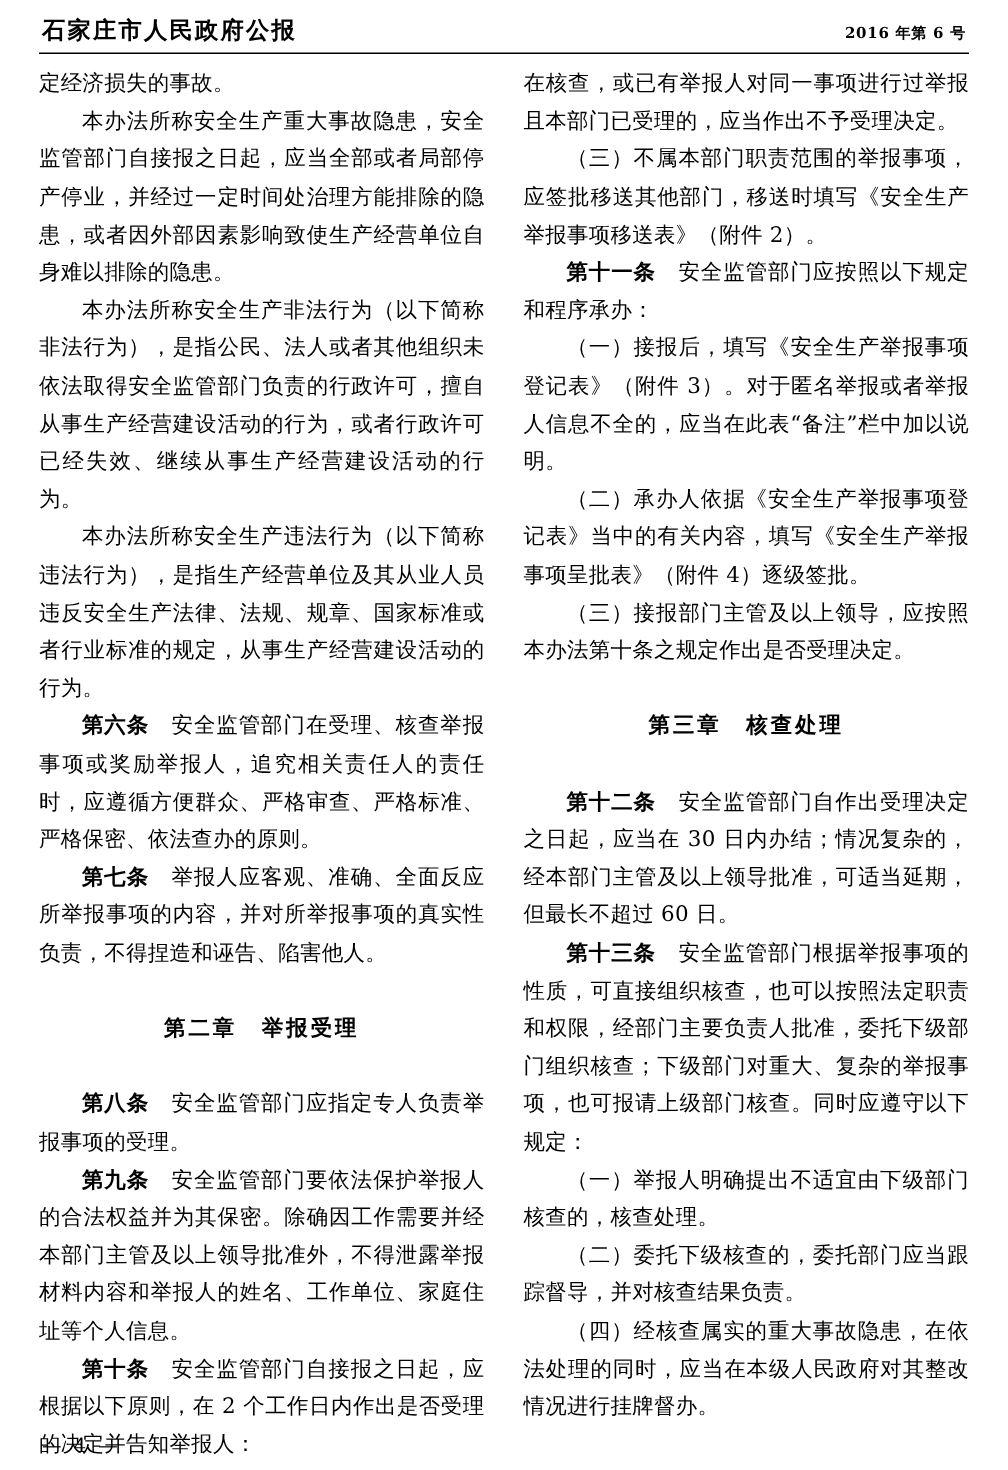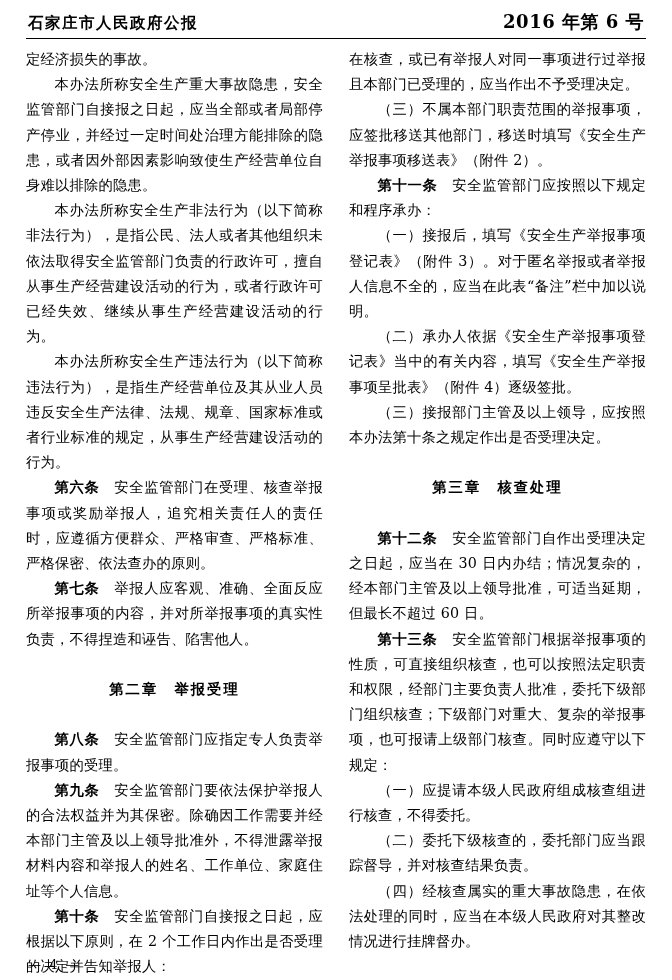--- a/index.html
+++ b/index.html
@@ -30,21 +30,21 @@
     padding: 0 2px 4px 2px;
     border-bottom: 1.5px solid #000;
   }
   .masthead-title {
     font-size: 15.5px;
     font-weight: bold;
     letter-spacing: 1.5px;
     font-family: "DejaVu Serif", "Liberation Serif", serif;
   }
   .masthead-issue {
-    font-size: 18px;
+    font-size: 10px;
     font-weight: bold;
     letter-spacing: 0.5px;
   }
   
   .columns {
     display: flex;
     gap: 26px;
     margin-top: 8px;
     height: 900px;
   }
@@ -117,21 +117,21 @@
         <p class="para indent">（三）不属本部门职责范围的举报事项，应签批移送其他部门，移送时填写《安全生产举报事项移送表》（附件 2）。</p>
         <p class="para indent"><span class="art-title">第十一条</span>　<span>安全监管部门应按照以下规定和程序承办：</span></p>
         <p class="para indent">（一）接报后，填写《安全生产举报事项登记表》（附件 3）。对于匿名举报或者举报人信息不全的，应当在此表“备注”栏中加以说明。</p>
         <p class="para indent">（二）承办人依据《安全生产举报事项登记表》当中的有关内容，填写《安全生产举报事项呈批表》（附件 4）逐级签批。</p>
         <p class="para indent">（三）接报部门主管及以上领导，应按照本办法第十条之规定作出是否受理决定。</p>
         <div class="spacer-line"></div>
         <p class="chapter">第三章　核查处理</p>
         <div class="spacer-line"></div>
         <p class="para indent"><span class="art-title">第十二条</span>　<span>安全监管部门自作出受理决定之日起，应当在 30 日内办结；情况复杂的，经本部门主管及以上领导批准，可适当延期，但最长不超过 60 日。</span></p>
         <p class="para indent"><span class="art-title">第十三条</span>　<span>安全监管部门根据举报事项的性质，可直接组织核查，也可以按照法定职责和权限，经部门主要负责人批准，委托下级部门组织核查；下级部门对重大、复杂的举报事项，也可报请上级部门核查。同时应遵守以下规定：</span></p>
-        <p class="para indent">（一）应提请本级人民政府组成核查组进行核查，不得委托。</p>
+        <p class="para indent">（一）举报人明确提出不适宜由下级部门核查的，核查处理。</p>
         <p class="para indent">（二）委托下级核查的，委托部门应当跟踪督导，并对核查结果负责。</p>
         <p class="para indent">（四）经核查属实的重大事故隐患，在依法处理的同时，应当在本级人民政府对其整改情况进行挂牌督办。</p>
       </div>
   </div>
 
   <div class="footer">— 4 —</div>
 
 </div>
 
 </body></html>

